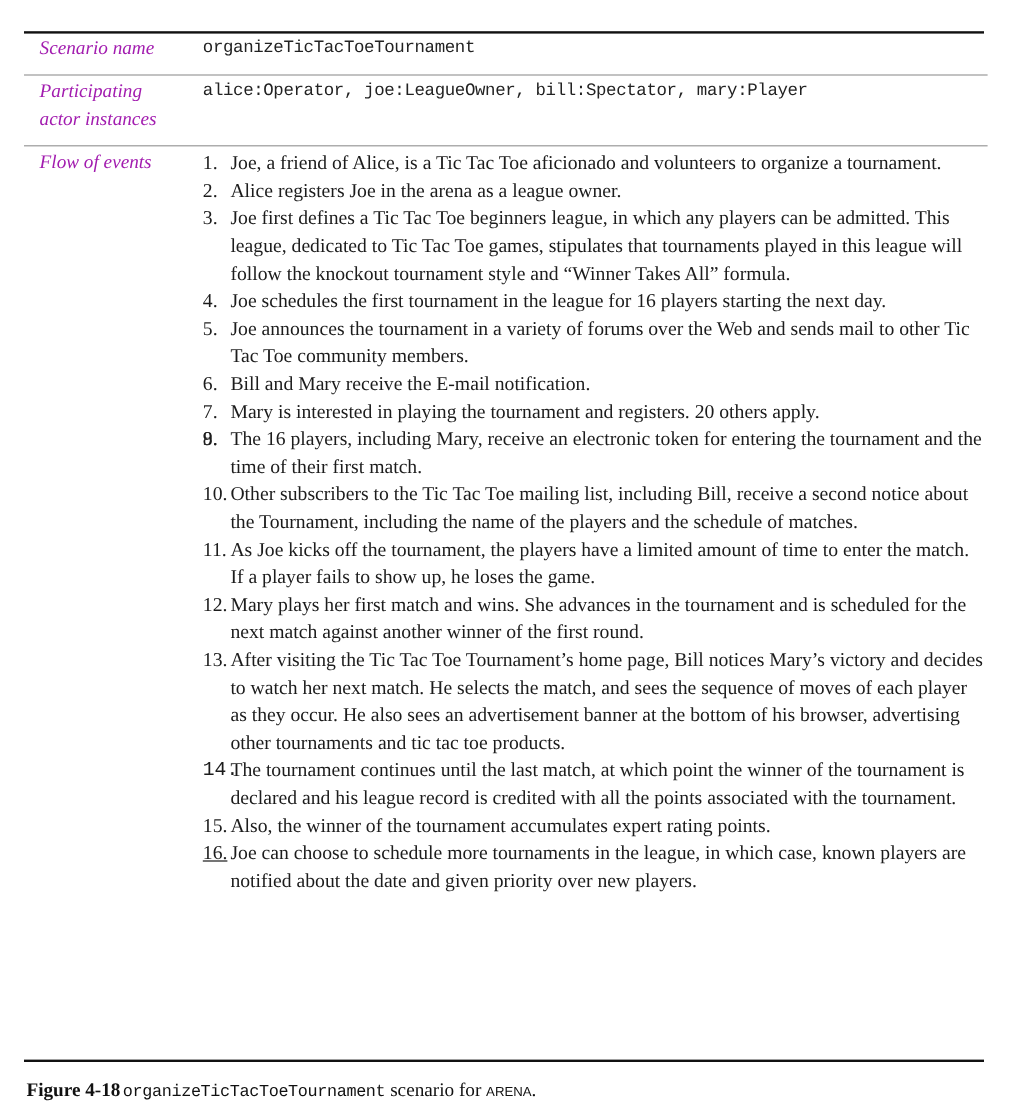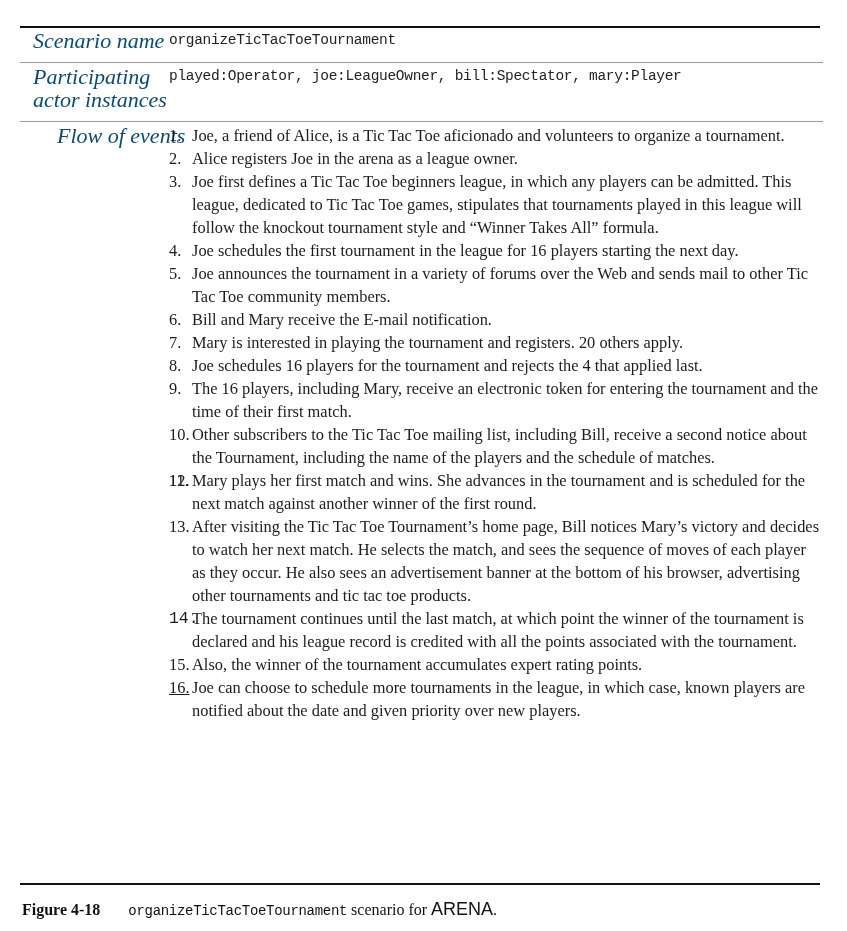--- a/index.html
+++ b/index.html
@@ -4,71 +4,71 @@
   <style>
     html, body { margin: 0; padding: 0; background: #ffffff; }
     body {
       width: 847px; height: 931px; position: relative; overflow: hidden;
       font-family: "Liberation Serif", "DejaVu Serif", serif;
       color: #1a1a1a;
     }
     .rule-thick { position: absolute; left: 20px; width: 800px; height: 2px; background: #111; }
     .rule-thin { position: absolute; left: 20px; width: 803px; height: 1px; background: #9a9a9a; }
     .label {
-      position: absolute; left: 33px; font-style: italic; font-size: 22px; line-height: 23px;
-      color: #0c4a6e;
+      position: absolute; left: 33px; font-style: italic; font-size: 16px; line-height: 23px;
+      color: #a21caf;
     }
     .mono {
       font-family: "Liberation Mono", "DejaVu Sans Mono", monospace;
       font-size: 14.5px; letter-spacing: -0.3px;
     }
     .value { position: absolute; left: 169px; line-height: 23px; color: #222; }
     .flow { position: absolute; left: 160px; top: 124px; width: 660px; margin: 0; padding: 0; list-style: none; }
     .flow li {
       position: relative; padding-left: 32px; font-size: 16.4px; line-height: 23px;
       margin: 0; color: #1c1c1c;
     }
     .flow li .num { position: absolute; left: 0; top: 0; width: 32px; }
     .caption { position: absolute; left: 22px; top: 898px; font-size: 16px; line-height: 22px; color: #111; }
-    .caption .fig { font-weight: bold; margin-right: 28px; }
+    .caption .fig { font-weight: bold; margin-right: 2px; }
     .caption .cap-mono { font-family: "Liberation Mono", "DejaVu Sans Mono", monospace; font-size: 14px; letter-spacing: -0.3px; }
-    .caption .cap-arena { font-family: "Liberation Sans", "DejaVu Sans", sans-serif; font-size: 18px; }
+    .caption .cap-arena { font-family: "Liberation Sans", "DejaVu Sans", sans-serif; font-size: 11px; }
   </style>
 </head>
 <body>
 
 <div class="rule-thick" style="top:26px;"></div>
 
 <div class="label" style="top:29px;">Scenario name</div>
 <div class="value mono" style="top:29px;">organizeTicTacToeTournament</div>
 
 <div class="rule-thin" style="top:62px;"></div>
 
 <div class="label" style="top:65px;">
   <div>Participating</div>
   <div>actor instances</div>
 </div>
-<div class="value mono" style="top:65px;">played:Operator, joe:LeagueOwner, bill:Spectator, mary:Player</div>
+<div class="value mono" style="top:65px;">alice:Operator, joe:LeagueOwner, bill:Spectator, mary:Player</div>
 
 <div class="rule-thin" style="top:121px;"></div>
 
-<div class="label" style="top:124px;margin-left:24px;">Flow of events</div>
+<div class="label" style="top:124px;">Flow of events</div>
 
 <ol class="flow" id="flow">
     <li><span class="num" style="left: 9px;">1.</span><span>Joe, a friend of Alice, is a Tic Tac Toe aficionado and volunteers to organize a tournament.</span></li>
     <li><span class="num" style="left: 9px;">2.</span><span>Alice registers Joe in the arena as a league owner.</span></li>
     <li><span class="num" style="left: 9px;">3.</span><span>Joe first defines a Tic Tac Toe beginners league, in which any players can be admitted. This league, dedicated to Tic Tac Toe games, stipulates that tournaments played in this league will follow the knockout tournament style and “Winner Takes All” formula.</span></li>
     <li><span class="num" style="left: 9px;">4.</span><span>Joe schedules the first tournament in the league for 16 players starting the next day.</span></li>
     <li><span class="num" style="left: 9px;">5.</span><span>Joe announces the tournament in a variety of forums over the Web and sends mail to other Tic Tac Toe community members.</span></li>
     <li><span class="num" style="left: 9px;">6.</span><span>Bill and Mary receive the E-mail notification.</span></li>
     <li><span class="num" style="left: 9px;">7.</span><span>Mary is interested in playing the tournament and registers. 20 others apply.</span></li>
-    <li><span class="num" style="left: 9px;">8.</span><span>Joe schedules 16 players for the tournament and rejects the 4 that applied last.</span></li>
+    <li><span class="num" style="left: 9px;">8.</span></li>
     <li><span class="num" style="left: 9px;">9.</span><span>The 16 players, including Mary, receive an electronic token for entering the tournament and the time of their first match.</span></li>
     <li><span class="num" style="left: 9px;">10.</span><span>Other subscribers to the Tic Tac Toe mailing list, including Bill, receive a second notice about the Tournament, including the name of the players and the schedule of matches.</span></li>
-    <li><span class="num" style="left: 9px;">11.</span></li>
+    <li><span class="num" style="left: 9px;">11.</span><span>As Joe kicks off the tournament, the players have a limited amount of time to enter the match. If a player fails to show up, he loses the game.</span></li>
     <li><span class="num" style="left: 9px;">12.</span><span>Mary plays her first match and wins. She advances in the tournament and is scheduled for the next match against another winner of the first round.</span></li>
     <li><span class="num" style="left: 9px;">13.</span><span>After visiting the Tic Tac Toe Tournament’s home page, Bill notices Mary’s victory and decides to watch her next match. He selects the match, and sees the sequence of moves of each player as they occur. He also sees an advertisement banner at the bottom of his browser, advertising other tournaments and tic tac toe products.</span></li>
     <li><span class="num" style="left: 9px; font-family: Liberation Mono, monospace;">14.</span><span>The tournament continues until the last match, at which point the winner of the tournament is declared and his league record is credited with all the points associated with the tournament.</span></li>
     <li><span class="num" style="left: 9px;">15.</span><span>Also, the winner of the tournament accumulates expert rating points.</span></li>
     <li><span class="num" style="left: 9px; text-decoration: underline;">16.</span><span>Joe can choose to schedule more tournaments in the league, in which case, known players are notified about the date and given priority over new players.</span></li>
   </ol>
 
 <div class="rule-thick" style="top:883px;"></div>
 
 <div class="caption">

